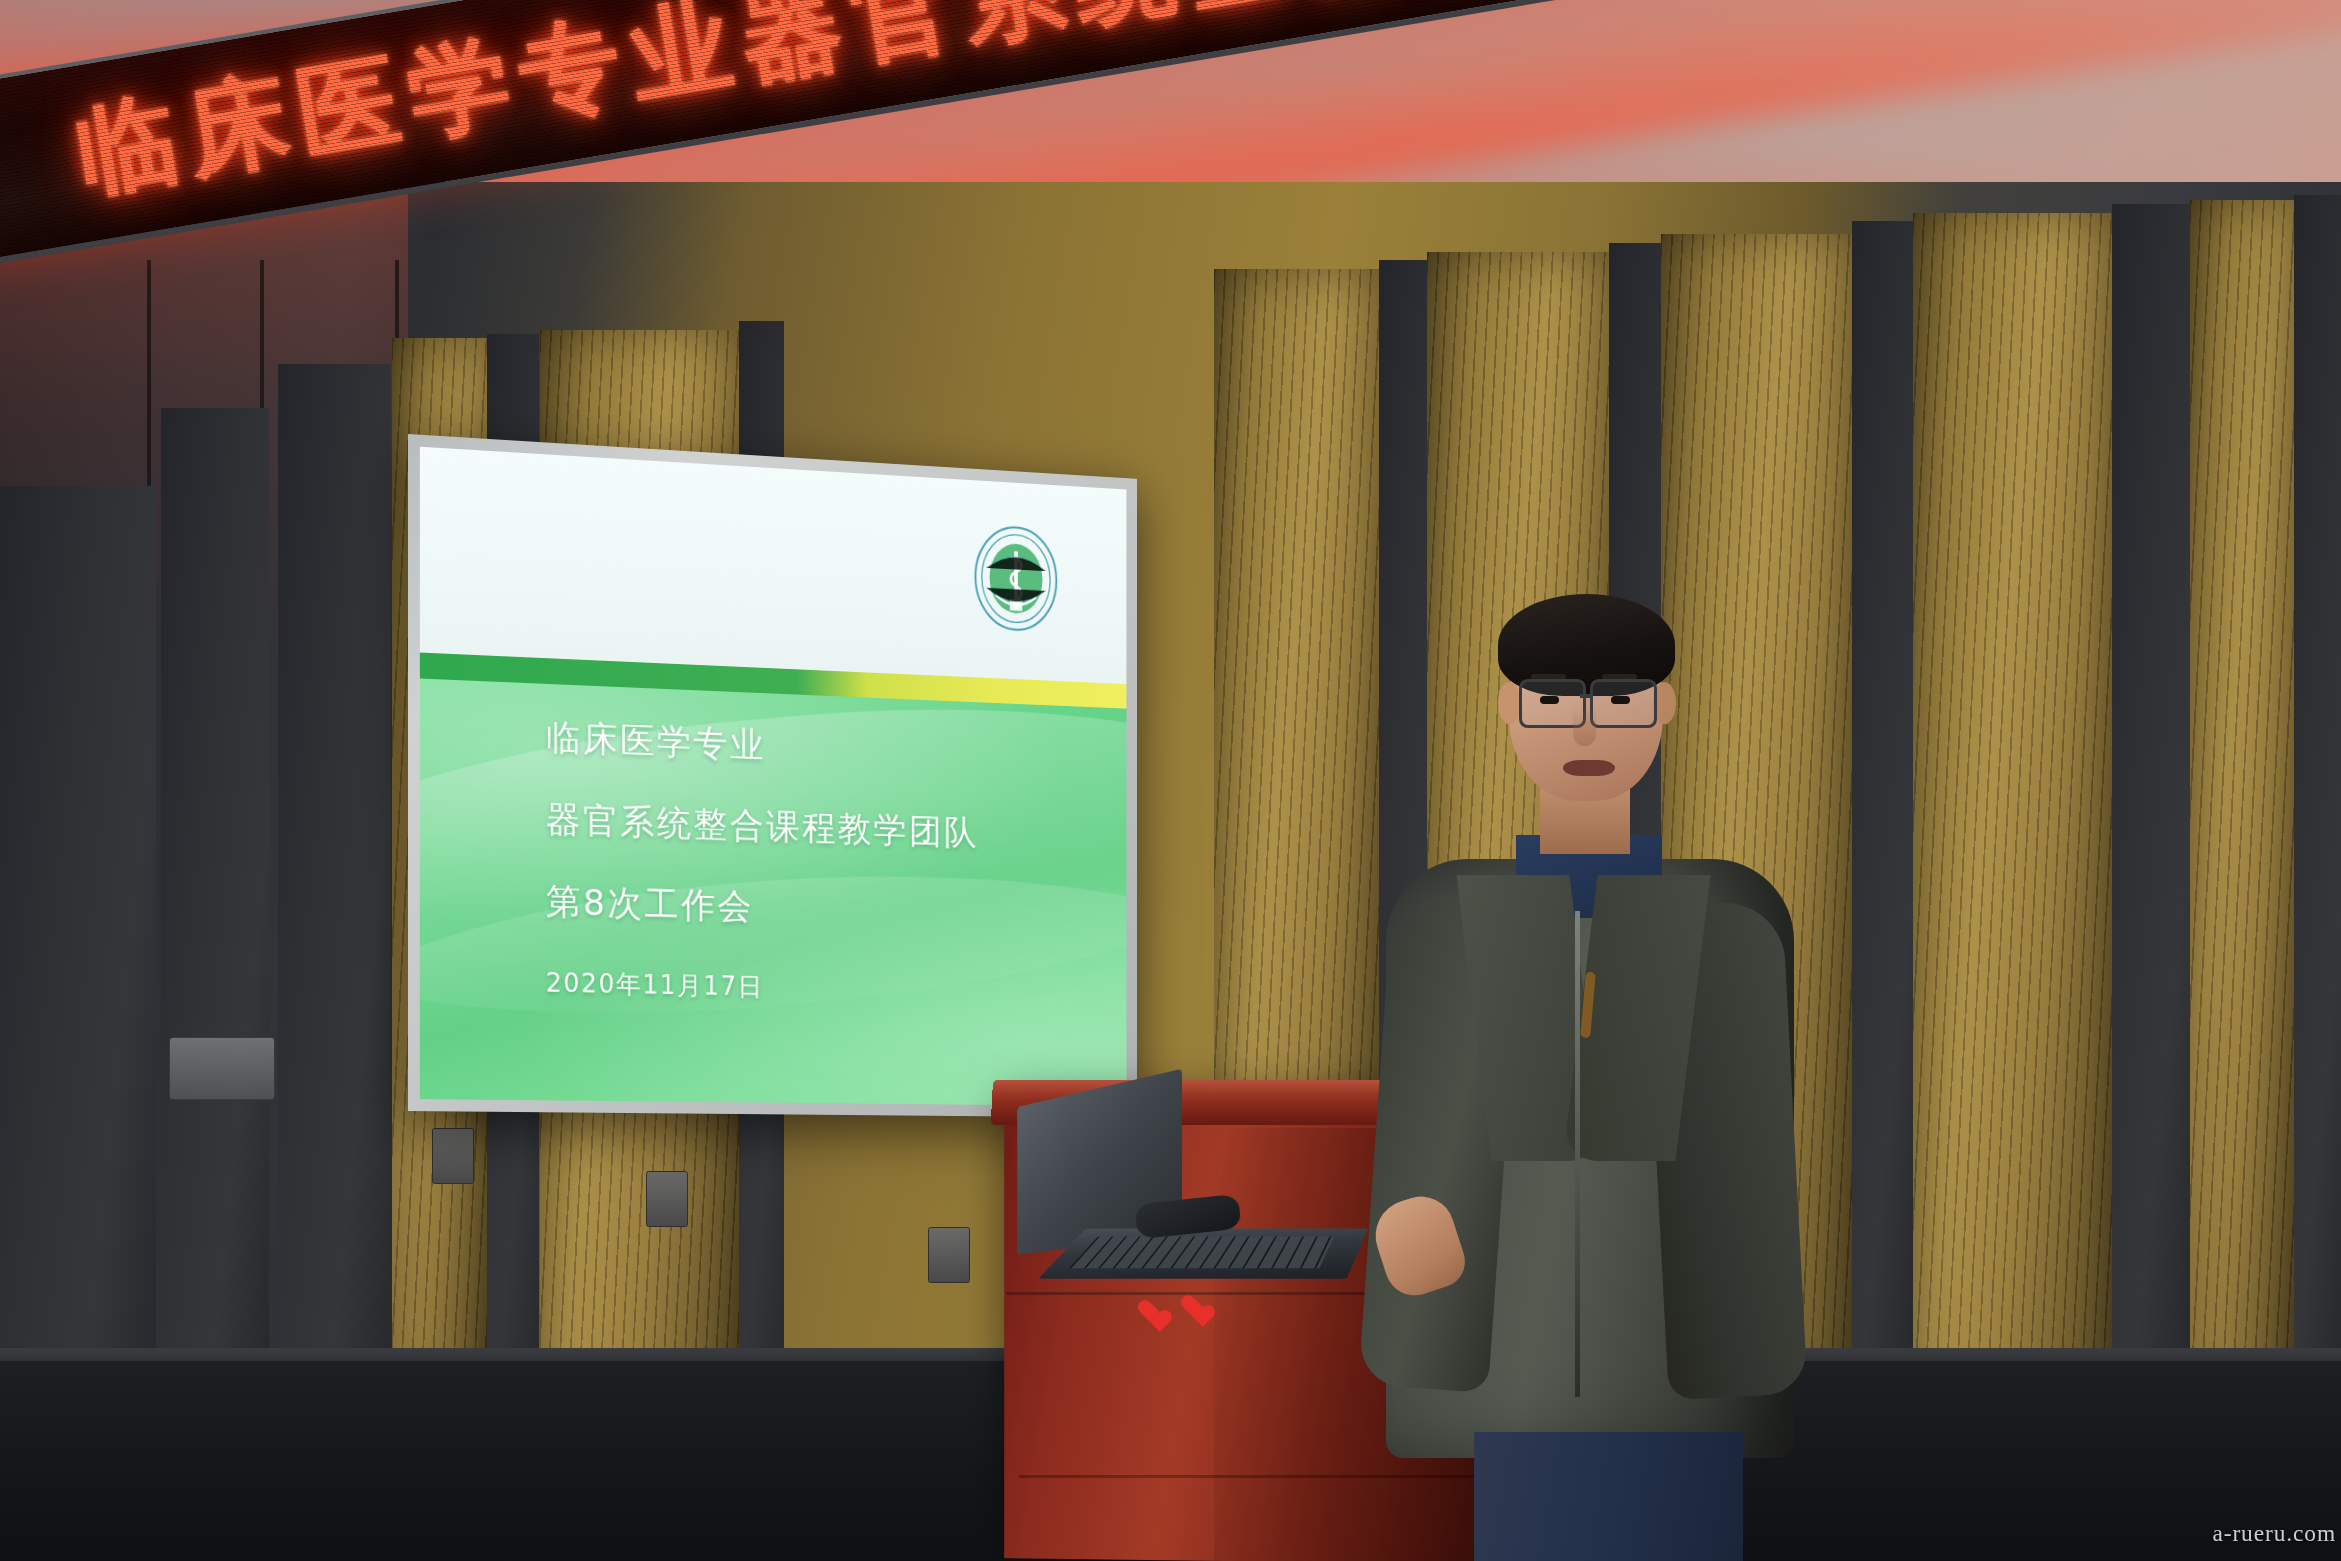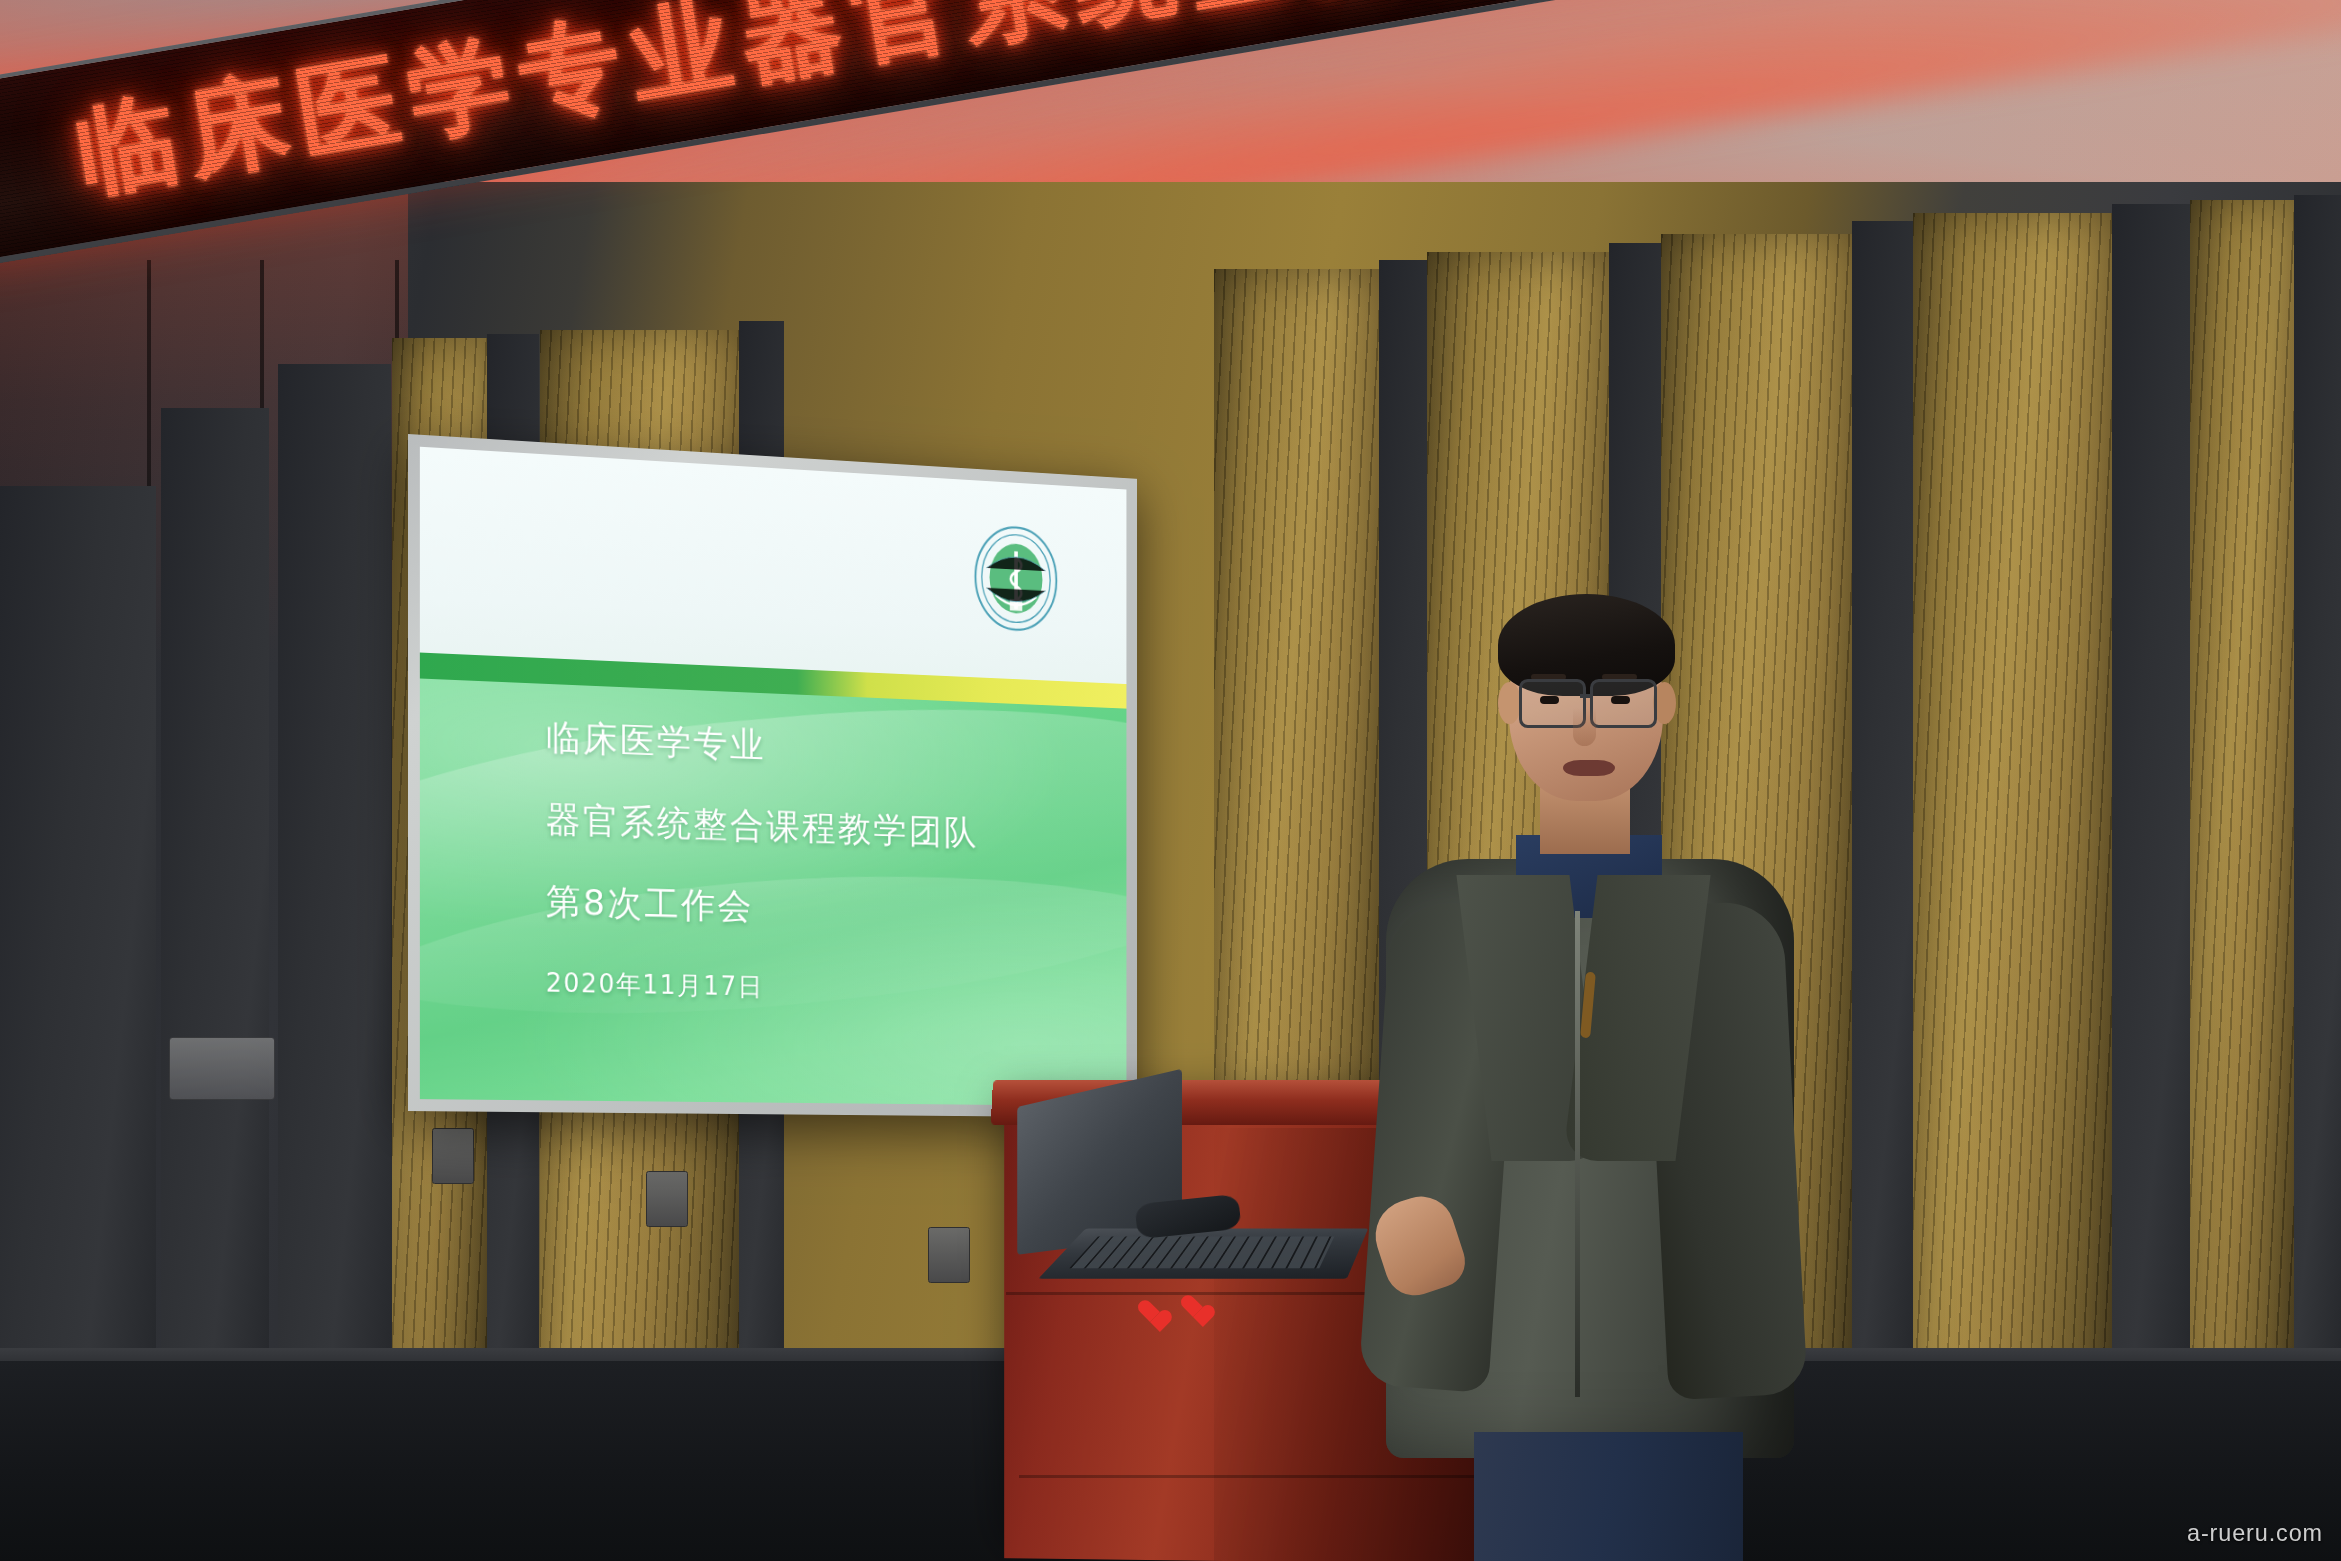--- a/index.html
+++ b/index.html
@@ -427,22 +427,22 @@
     position: absolute; left: 213px; top: 373px;
     width: 10.4px; height: 66px;
     background: #7f5a22;
     border-radius: 5.2px;
     transform: rotate(5deg);
   }
 
   
   .watermark {
     position: absolute;
-    right: 19px; bottom: 14px;
-    font-family: Liberation Sans, sans-serif;
+    right: 6px; bottom: 14px;
+    font-family: Liberation Serif, serif;
     font-size: 23.4px;
     letter-spacing: 0.9px;
     color: rgba(255,255,255,0.80);
     text-shadow: 0 0.9px 2.6px rgba(0,0,0,0.9);
   }
 </style>
 </head>
 <body>
 
 <div id="stage">

